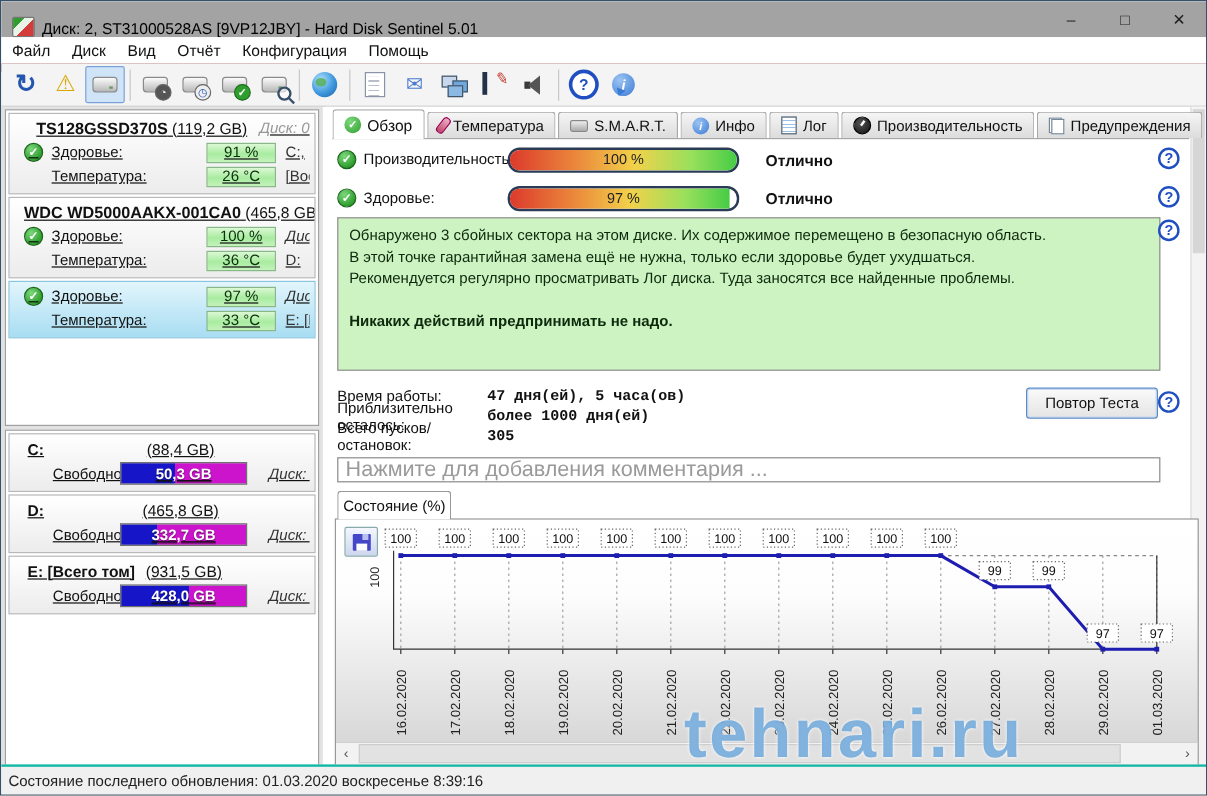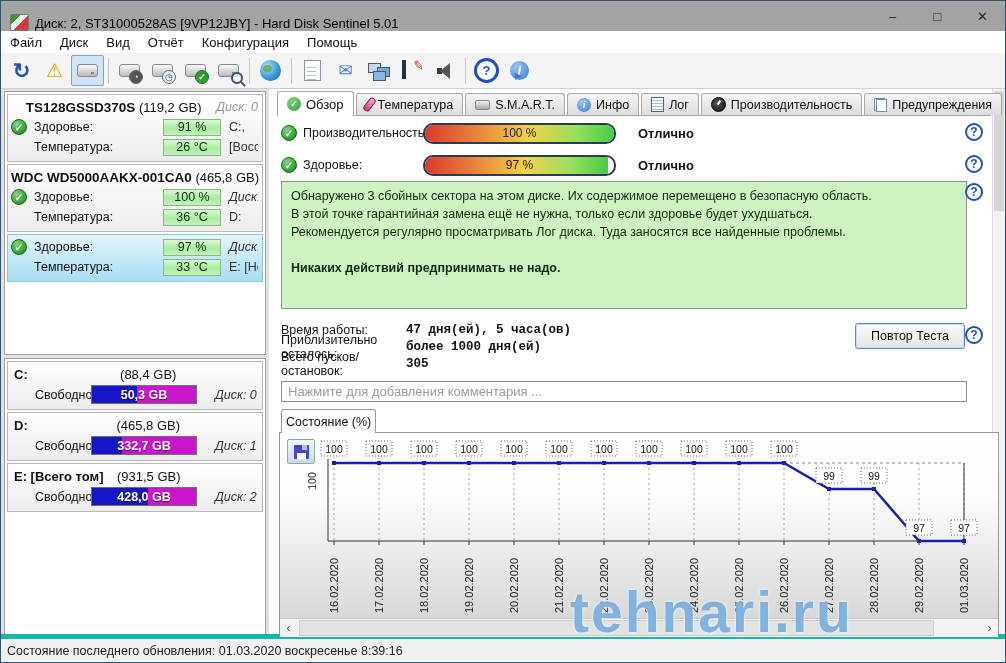--- a/index.html
+++ b/index.html
@@ -55,21 +55,21 @@
     display:flex;align-items:center;justify-content:center;font-weight:bold;font-size:13px;}
   .bubble-i{width:19px;height:19px;border-radius:50%;background:radial-gradient(circle at 35% 30%,#9cc4f2,#3a7bd5);color:#fff;
     display:flex;align-items:center;justify-content:center;font-weight:bold;font-style:italic;font-size:12px;position:relative;}
   .bubble-i::after{content:"";position:absolute;left:2px;bottom:-4px;border:4px solid transparent;border-top:6px solid #3a7bd5;transform:rotate(20deg);}
 
   
   .sidebar{position:absolute;left:0;top:88px;width:268px;bottom:23px;background:#e2e2e2;padding:2px 3px;box-sizing:border-box;}
   .listbox{background:#fff;border:1px solid #a0a0a0;box-sizing:border-box;overflow:hidden;}
   .listbox.disks{height:264px;margin-bottom:3px;}
   .listbox.parts{height:281px;}
-  .card{margin:2px;border:1px solid #b8b8b8;background:linear-gradient(#ffffff,#ececec);padding:2px 4px 4px 3px;position:relative;overflow:hidden;}
+  .card{margin:2px;border:1px solid #b8b8b8;background:linear-gradient(#ffffff,#ececec);padding:2px 4px 4px 12px;position:relative;overflow:hidden;text-decoration:underline;}
   .card.selected{background:linear-gradient(#e2f5fc,#a8ddf2);border-color:#8cc6de;}
   .card-header{display:flex;align-items:center;height:20px;}
   .card-title{flex:1;text-align:center;font-size:13px;white-space:nowrap;}
   .card-title b{font-size:13.5px;}
   .dim-italic{color:#979797;font-style:italic;font-size:12.5px;white-space:nowrap;}
   .drow{display:grid;grid-template-columns:21px 87px 98px 1fr;align-items:center;height:20px;column-gap:2px;}
   .drow .lbl{font-size:12.5px;}
   .okcirc{width:16px;height:16px;border-radius:50%;background:radial-gradient(circle at 35% 30%,#7cd87c,#2f9e2f 70%,#1c7a1c);
     border:1px solid #1a661a;color:#fff;font-size:10px;font-weight:bold;display:flex;align-items:center;justify-content:center;box-sizing:border-box;}
   .hbar{height:15px;border:1px solid #88b888;background:linear-gradient(#dcf8d4,#a8eca0 55%,#c4f2bc);
@@ -123,21 +123,21 @@
 
   .stats{position:absolute;left:10px;top:232px;font-size:12.5px;}
   .stats .srow{display:flex;height:17px;align-items:center;}
   .stats .sl{width:125px;}
   .stats .sv{font-weight:bold;font-size:12.5px;font-family:Liberation Mono, monospace;}
   .retest{position:absolute;right:40px;top:234px;width:108px;height:24px;border:1px solid #5a8ac8;border-radius:3px;
     background:linear-gradient(#fafafa,#e4e4e4);font-size:12.5px;display:flex;align-items:center;justify-content:center;
     box-shadow:0 0 0 1px #c8daf0 inset;}
 
   .comment{position:absolute;left:10px;top:292px;width:686px;height:21px;border:1px solid #8a8a8a;box-sizing:border-box;
-    font-family:"Liberation Sans",sans-serif;font-size:13px;color:#333;padding:0 6px;background:#fff;}
+    font-family:"Liberation Sans",sans-serif;font-size:18px;color:#333;padding:0 6px;background:#fff;}
   .comment::placeholder{color:#9a9a9a;}
 
   
   .chartwrap{position:absolute;left:8px;top:320px;width:720px;height:229px;}
   .charttab{position:absolute;left:2px;top:0;height:23px;padding:0 4px;background:#fff;border:1px solid #999;border-bottom:none;
     border-radius:3px 3px 0 0;display:flex;align-items:center;font-size:12.5px;z-index:2;}
   .chartbody{position:absolute;left:0;top:23px;right:0;bottom:0;border:1px solid #999;
     background:linear-gradient(#ffffff,#fdfdfd 30%,#d2d2d2);overflow:hidden;}
   .savebtn{position:absolute;left:7px;top:6px;width:26px;height:23px;border:1px solid #8aa;border-radius:2px;
     background:linear-gradient(#f4f7ff,#ccd6ee);display:flex;align-items:center;justify-content:center;z-index:3;}
@@ -146,21 +146,21 @@
   .floppy::after{content:"";position:absolute;top:0;right:2px;width:5px;height:5px;background:#b8c0f0;}
   .chart-svg{position:absolute;left:22px;top:2px;}
   .hscroll{position:absolute;left:0;right:0;bottom:0;height:18px;background:#f2f2f2;border-top:1px solid #c8c8c8;z-index:4;}
   .hs-arrow{position:absolute;top:0;width:17px;height:17px;display:flex;align-items:center;justify-content:center;color:#555;font-size:12px;}
   .hs-left{left:0;} .hs-right{right:0;}
   .hs-thumb{position:absolute;top:1px;bottom:1px;left:19px;right:64px;background:#e2e2e2;border:1px solid #cdcdcd;}
   .watermark{position:absolute;left:290px;bottom:-8px;font-size:57px;font-weight:bold;letter-spacing:2px;
     color:rgba(98,160,214,.8);text-shadow:0 0 3px #fff;z-index:5;white-space:nowrap;}
 
   
-  .statusbar{position:absolute;left:0;bottom:0;right:0;height:23px;background:#f0f0f0;border-top:5px solid #14b8a6;
+  .statusbar{position:absolute;left:0;bottom:0;right:0;height:23px;background:#f0f0f0;border-top:2px solid #14b8a6;
     display:flex;align-items:center;padding-left:6px;font-size:12.5px;color:#222;}
 </style>
 </head>
 <body>
 
 <div class="window">
 
   <div class="titlebar">
     <div class="app-logo"></div>
     <div class="t-text">Диск: 2, ST31000528AS [9VP12JBY]  -  Hard Disk Sentinel 5.01</div>

